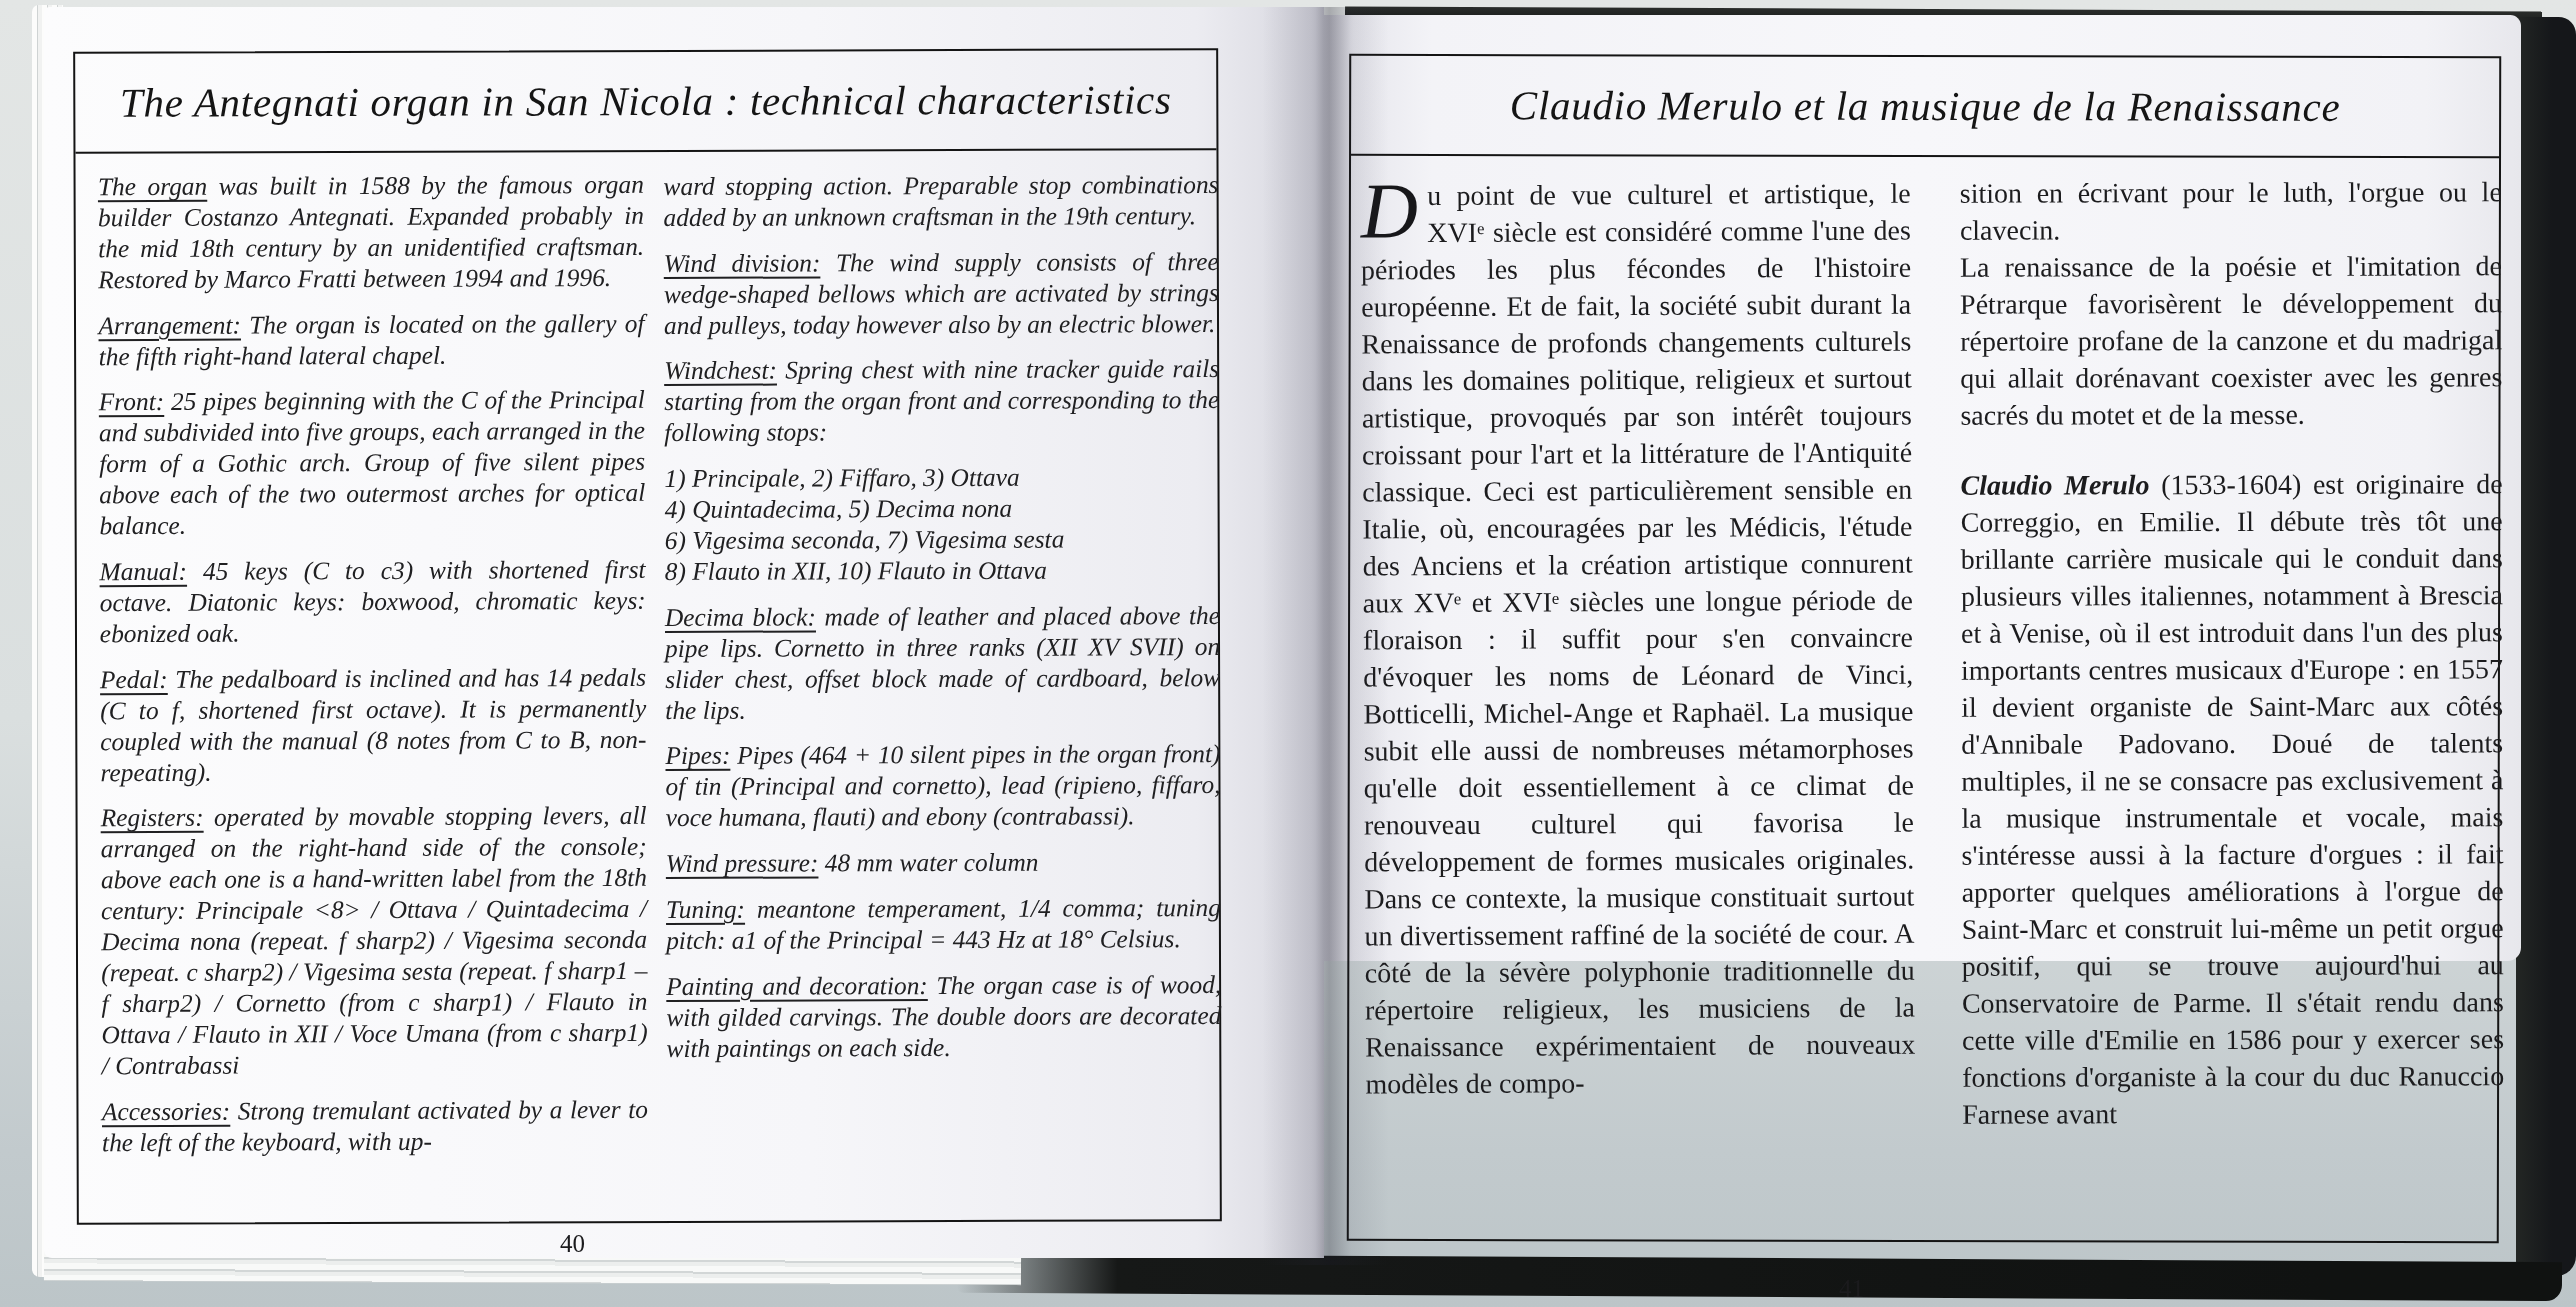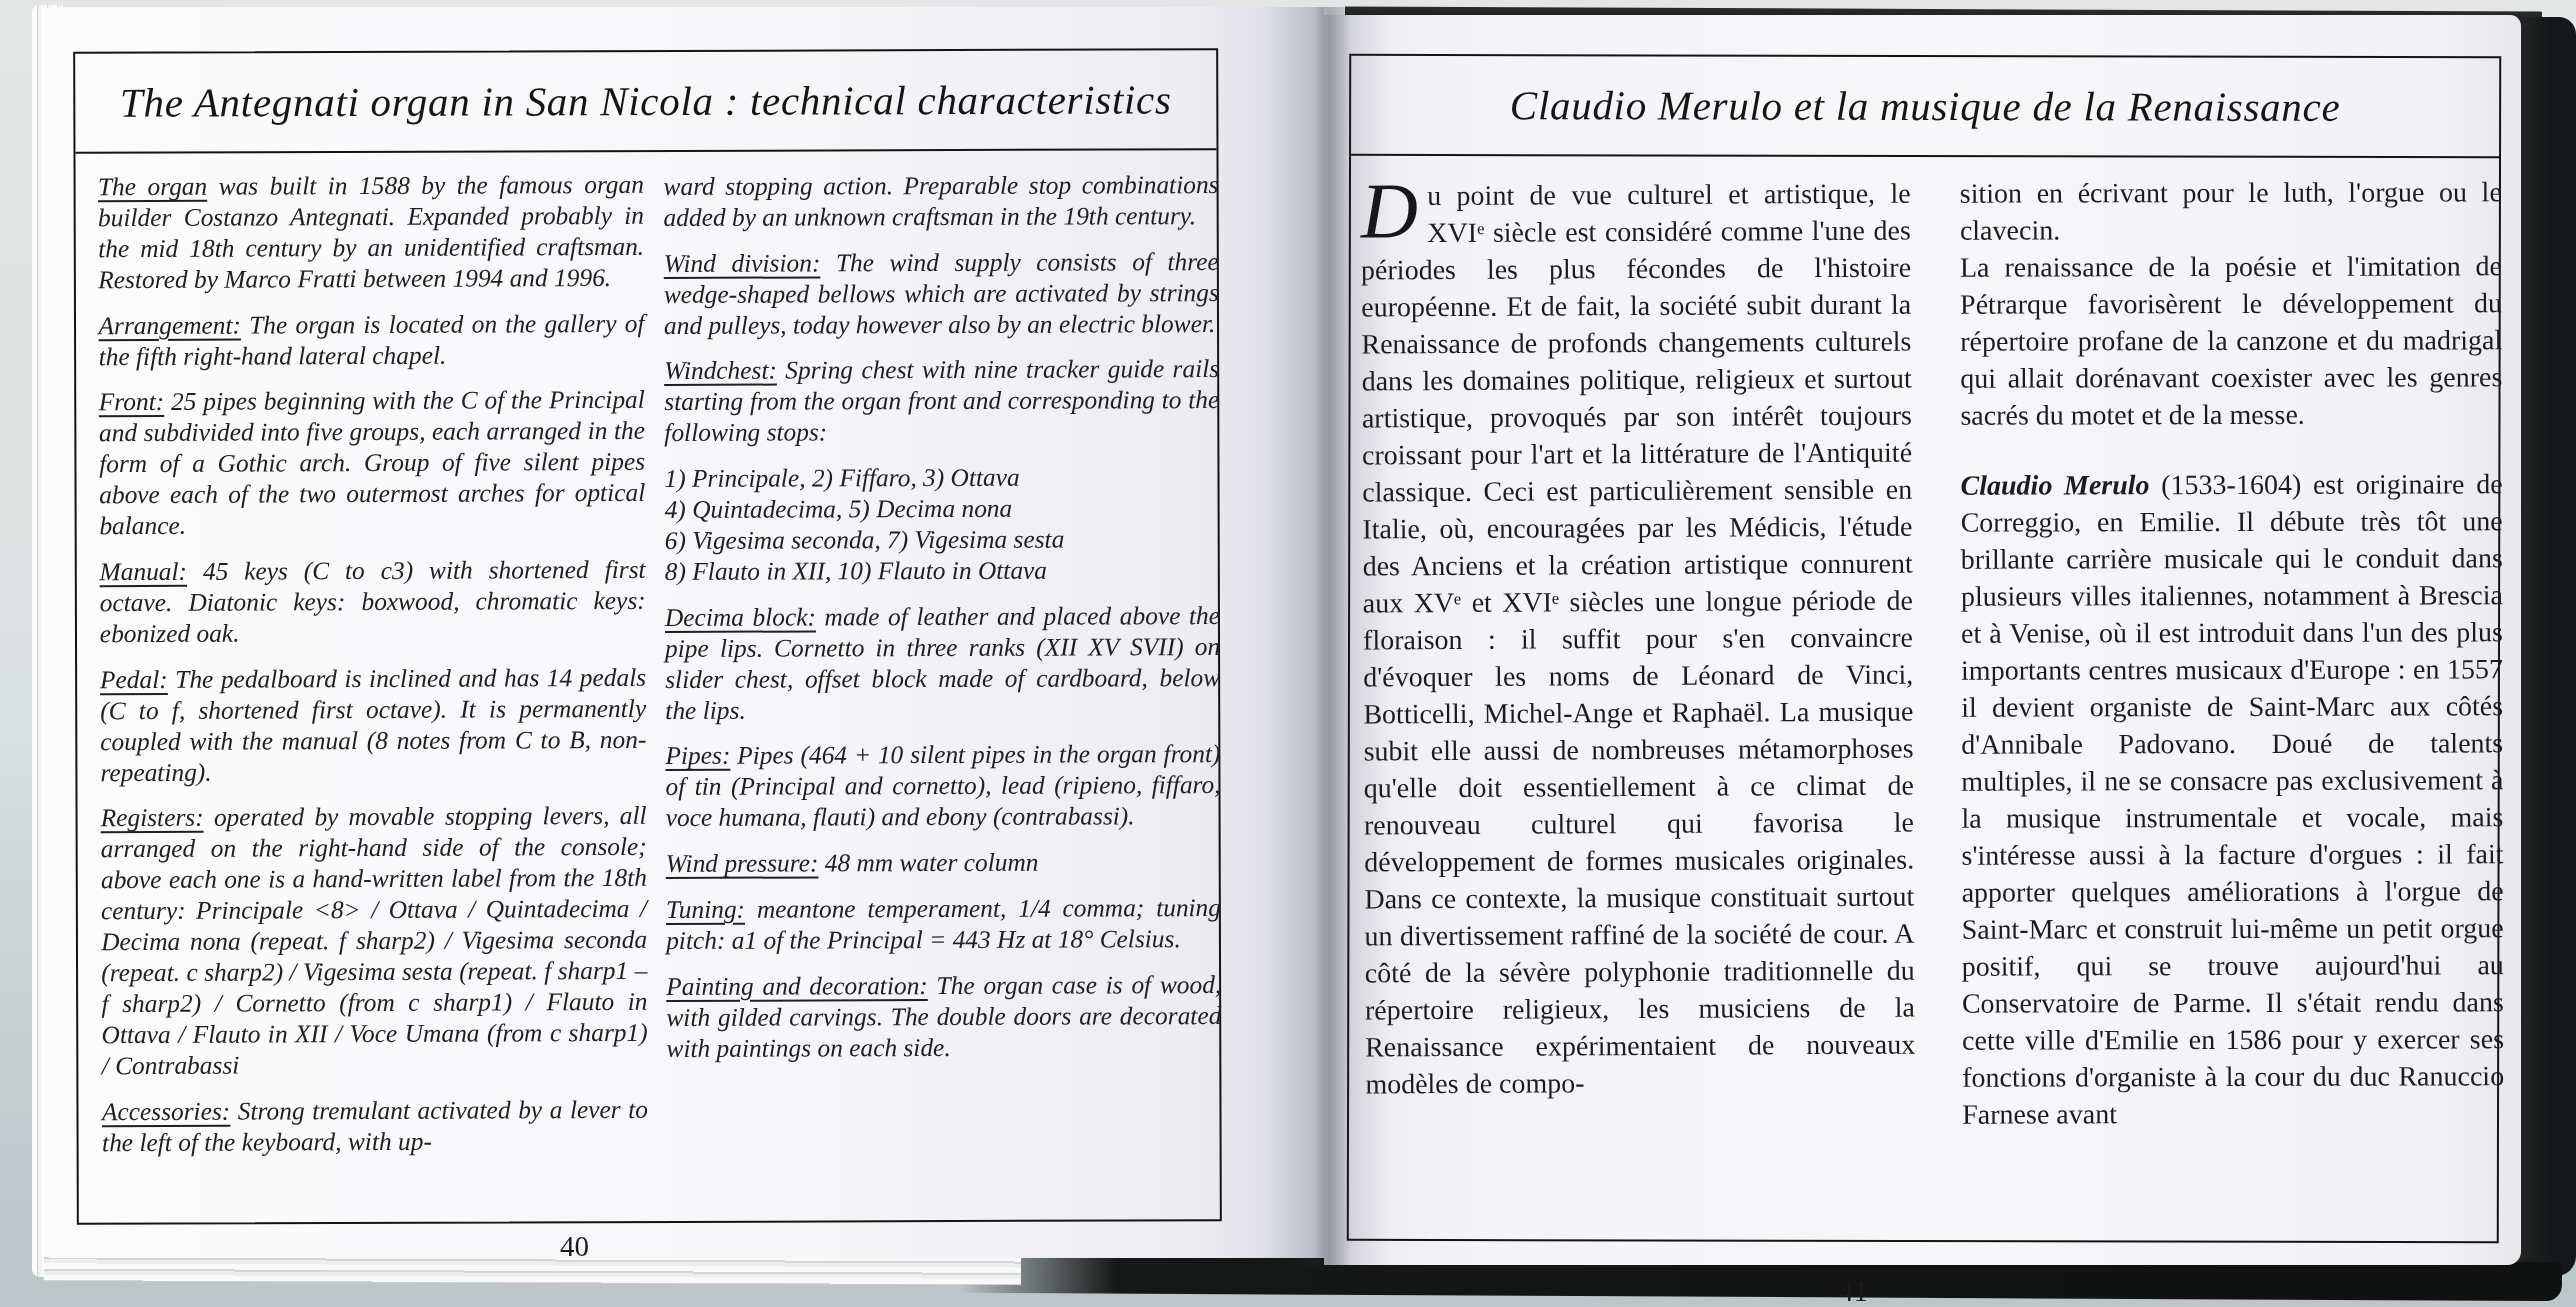--- a/index.html
+++ b/index.html
@@ -14,21 +14,21 @@
   .cover-top{left:1345px;top:9.4px;width:1197px;height:20px;background:linear-gradient(180deg,#2a2d2b,#101211);transform:rotate(0.25deg);}
   .cover-bottom{left:957px;top:1258px;width:1605px;height:39px;background:linear-gradient(90deg,rgba(20,22,21,0) 0%,#161817 10%,#101211 85%);transform:rotate(0.3deg);border-radius:0 0 16px 6.7px;}
   
   .edge-stack-left{left:32px;top:5.4px;width:31px;height:1272px;border-radius:6.7px 0 0 8px;
     background:repeating-linear-gradient(90deg,#fcfcfb 0 4.7px,#cfd3d3 4.7px 6px,#f1f2f1 6px 10px);}
   .edge-stack-bottom{left:44px;top:1254px;width:977px;height:29px;transform:rotate(0.25deg);
     background:repeating-linear-gradient(180deg,#f8f9f8 0 5.4px,#d2d6d6 5.4px 7.4px,#eceeed 7.4px 11.4px);}
   
   .page-left{left:44px;top:6.7px;width:1280px;height:1251px;border-radius:5.4px 0 0 8px;
     background:linear-gradient(90deg,#fcfcfd 0%,#f6f6f9 60%,#ececf1 90%,#d8d8e0 99%,#c9c9d2 100%);}
-  .page-right{left:1324px;top:14.7px;width:1197px;height:1250px;border-radius:0 10.7px 13.4px 0;
+  .page-right{left:1324px;top:14.7px;width:1197px;height:946px;border-radius:0 10.7px 13.4px 0;
     background:linear-gradient(90deg,#c9c9d2 0%,#e7e7ed 2.5%,#f3f3f7 9%,#f7f7fa 50%,#f2f2f6 92%,#e7e7ec 100%);}
   .spine-shadow{left:1262px;top:6.7px;width:127px;height:1258px;pointer-events:none;
     background:linear-gradient(90deg,rgba(45,45,65,0) 0%,rgba(45,45,65,0.16) 42%,rgba(28,28,42,0.30) 53%,rgba(45,45,65,0.10) 70%,rgba(45,45,65,0) 100%);}
   
   .frame{position:absolute;border:2.7px solid #141414;}
   .frame-head{position:absolute;left:0;top:0;right:0;height:98px;border-bottom:2.7px solid #141414;
     display:flex;align-items:center;justify-content:center;}
   .frame-left{left:31px;top:43px;width:1141px;height:1169px;transform:rotate(-0.18deg);}
   .frame-right{left:24px;top:40px;width:1148px;height:1183px;transform:rotate(0.12deg);}
   .page-title{font-style:italic;font-size:41px;letter-spacing:0.7px;white-space:nowrap;color:#151515;}
@@ -39,21 +39,21 @@
   .lcol p{margin:0 0 14.7px 0;}
   .lead{text-decoration:underline;text-decoration-thickness:2px;text-underline-offset:4.7px;}
   
   .rcol{position:absolute;font-size:28px;line-height:37px;text-align:justify;color:#1c1c1e;}
   .rcol1{left:39px;top:161px;width:550px;transform:rotate(-0.3deg);}
   .rcol2{left:637px;top:159px;width:542px;transform:rotate(-0.15deg);}
   .rcol p{margin:0;}
   .rcol .gap-after{margin-bottom:33px;}
   .dropcap{float:left;font-style:italic;font-size:79px;line-height:62px;padding:2.7px 9.4px 0 0;color:#17171a;}
   .bold-lead{font-weight:bold;font-style:italic;margin-top:38px;}
-  .page-num{position:absolute;font-size:29px;color:#1b1b1d;}
+  .page-num{position:absolute;font-size:25px;color:#1b1b1d;}
   .page-num-left{left:516px;top:1223px;}
   .page-num-right{left:515px;top:1215px;margin-top:45px;}
 </style>
 </head>
 <body>
 
 <div class="stage">
 
   <div class="abs cover-top"></div>
   <div class="abs cover-right"></div>

